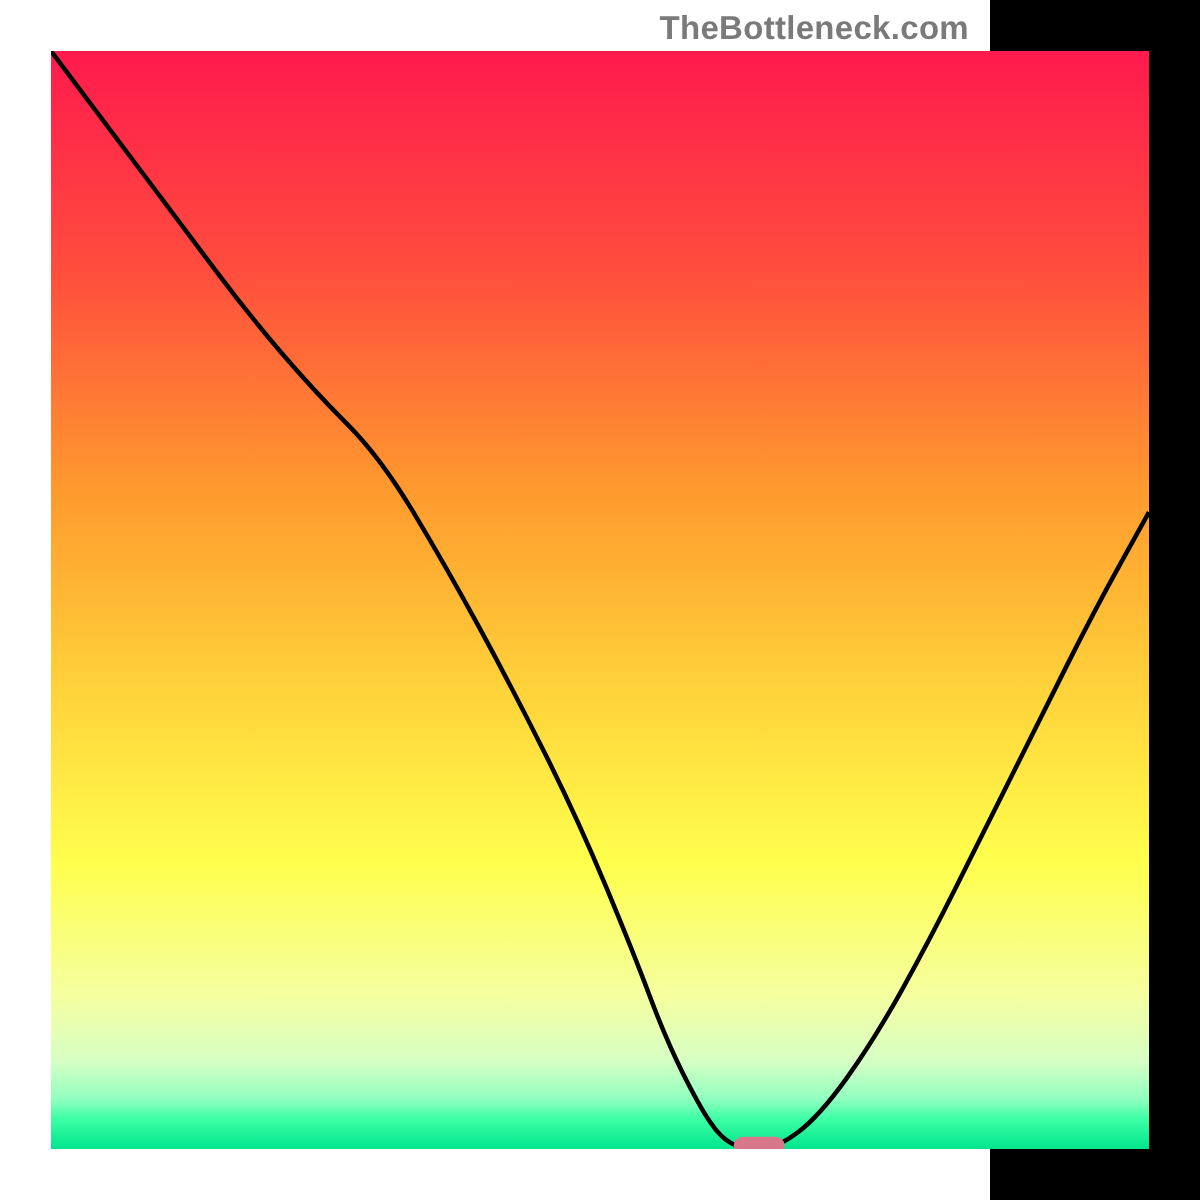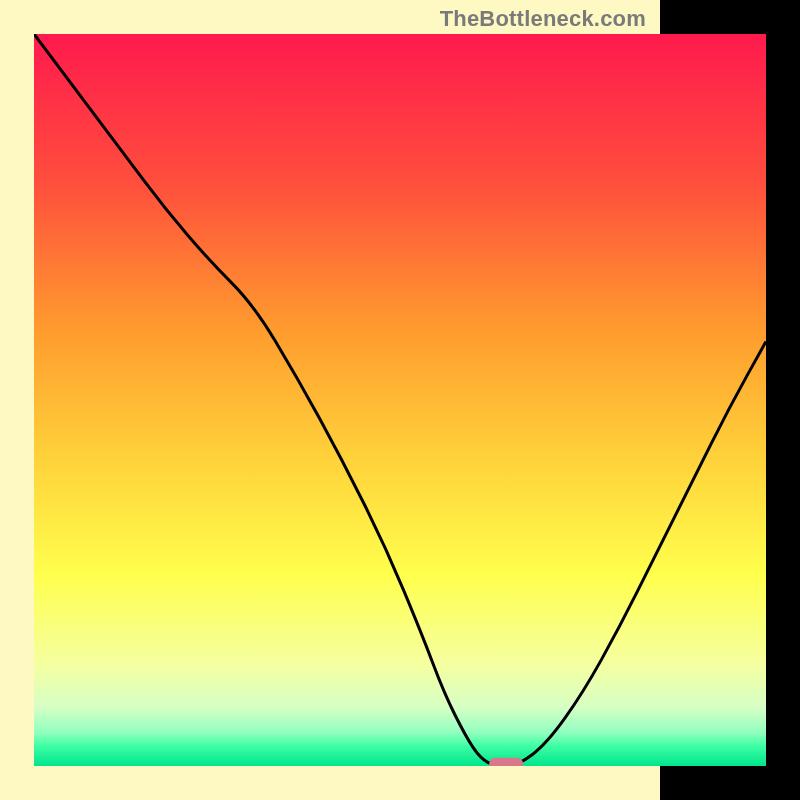--- a/index.html
+++ b/index.html
@@ -9,21 +9,21 @@
     height: 800px;
     background: #000;
     overflow: hidden;
   }
   .frame {
     position: absolute;
     left: 0;
     top: 0;
     width: 660px;
     height: 800px;
-    background: #fef9c3;
+    background: #ffffff;
   }
   .watermark {
     position: absolute;
     top: 6px;
     right: 14px;
     font-family: Arial, Helvetica, sans-serif;
     font-size: 22px;
     font-weight: 600;
     color: #7a7a7a;
     letter-spacing: 0.2px;

